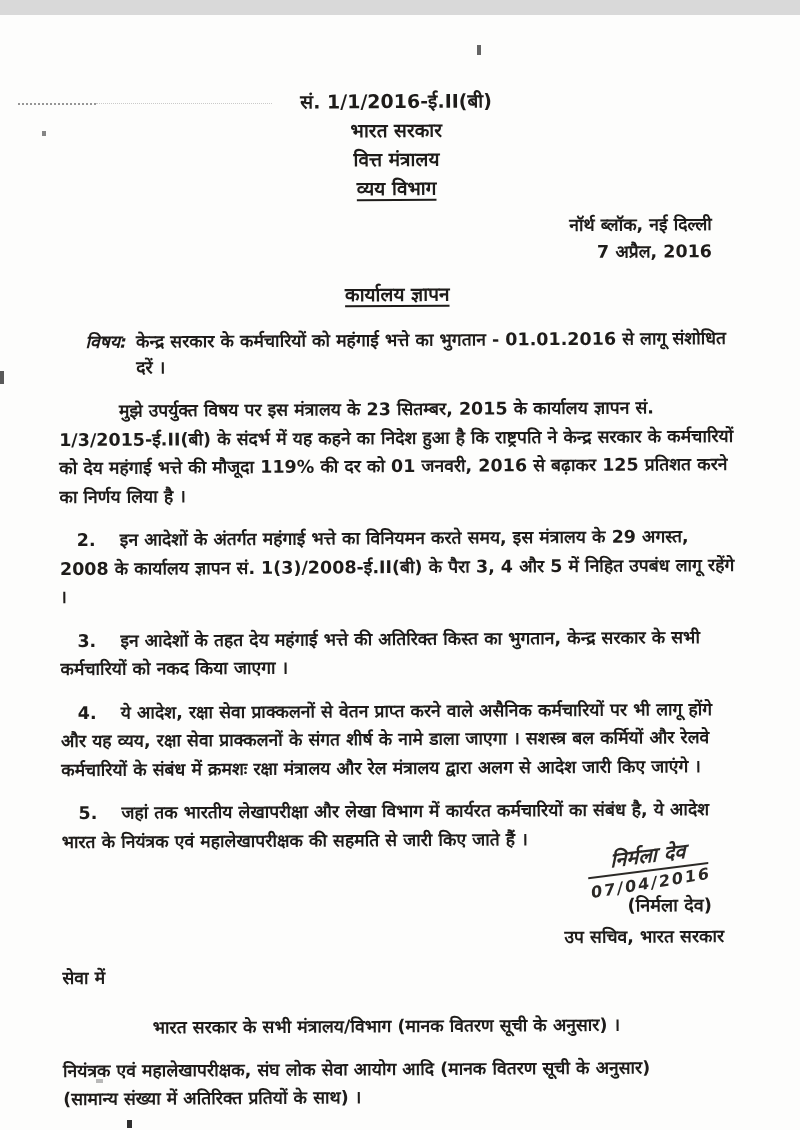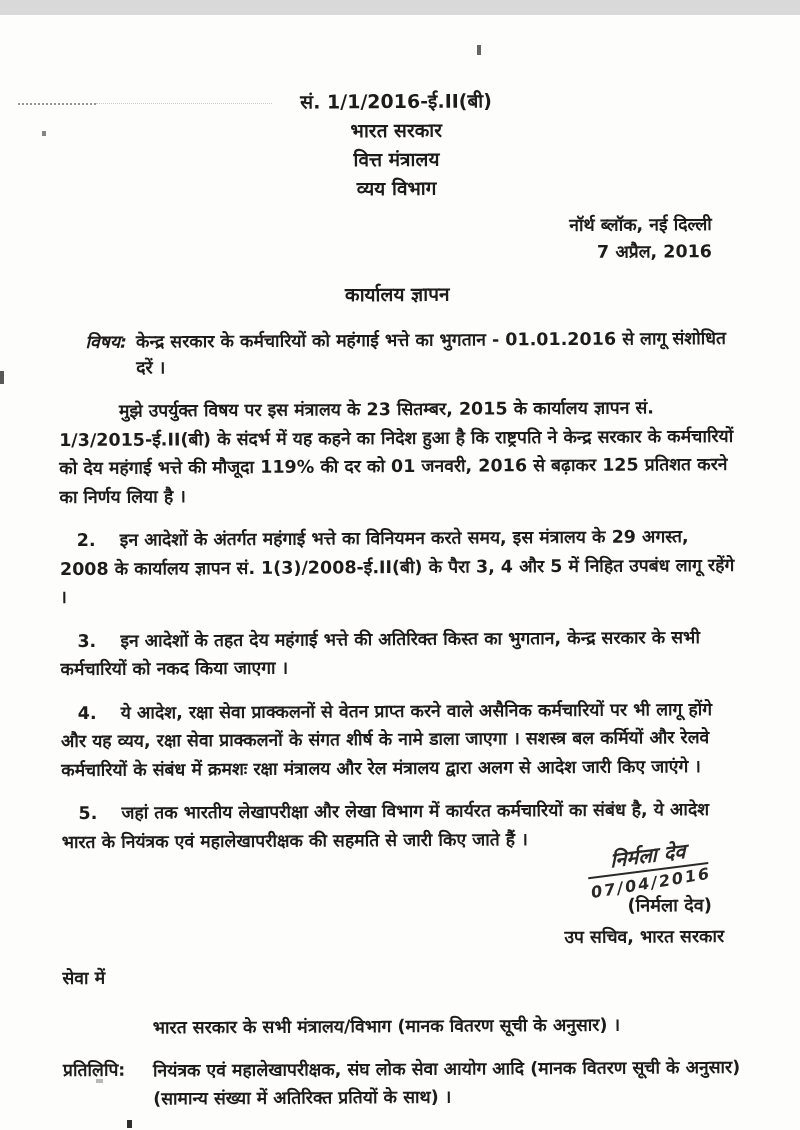--- a/index.html
+++ b/index.html
@@ -7,21 +7,21 @@
     position:relative; width:800px; height:1130px; margin:15px auto;
     background:#fdfdfc; overflow:hidden; box-sizing:border-box;
     font-family:"DejaVu Sans", sans-serif; color:#1e1c1a;
   }
   .content {
     position:absolute; top:0; left:0; right:0; bottom:0;
     padding:72px 62px 0 60px; box-sizing:border-box;
     transform:rotate(-0.35deg);
   }
   .doc-header { text-align:center; font-weight:bold; font-size:19px; line-height:29px; }
-  .u { text-underline-offset:4px; text-decoration-thickness:1.5px; }
+  .u { text-decoration:underline; text-underline-offset:4px; text-decoration-thickness:1.5px; }
   .place-date { text-align:right; font-weight:bold; font-size:17.5px; line-height:27px; margin-top:10px; padding-right:24px; }
   .title-line { text-align:center; font-size:19px; font-weight:bold; margin:14px 0 0 0; }
   .subject { display:flex; gap:9px; margin:20px 0 0 27px; font-weight:bold; font-size:17.5px; line-height:26px; }
   .subject-label { flex:none;font-style:italic; }
   .paras { margin-top:16px; font-size:17.5px; line-height:28.5px; font-weight:600; }
   .para { margin:0 0 15px 0; text-align:left; }
   .pnum { display:inline-block; width:60px; padding-left:17px; box-sizing:border-box; }
   .sig { text-align:right; margin-top:-10px; padding-right:16px; }
   .handwriting { display:inline-block; text-align:center; transform:rotate(-7deg); margin:-16px 14px 0 0; color:#2b2926; }
   .hw-name { font-style:italic; font-size:20px; font-weight:600; border-bottom:2px solid #2b2926; padding:0 5px 1px 5px; transform:skewX(-6deg); }
@@ -94,21 +94,20 @@
         <div class="hw-date">07/04/2016</div>
       </div>
       <div class="sig-name">(निर्मला देव)</div>
       <div class="sig-desig">उप सचिव, भारत सरकार</div>
     </div>
 
     <div class="addressee-label">सेवा में</div>
     <div class="addr-line">भारत सरकार के सभी मंत्रालय/विभाग (मानक वितरण सूची के अनुसार) ।</div>
 
     <div class="copy-row">
-      <span class="copy-label">प्रतिलिपि:</span>
       <div class="copy-lines">
         <div>नियंत्रक एवं महालेखापरीक्षक, संघ लोक सेवा आयोग आदि (मानक वितरण सूची के अनुसार)</div>
         <div>(सामान्य संख्या में अतिरिक्त प्रतियों के साथ) ।</div>
       </div>
     </div>
 
   </div>
 </div>
 
 </body></html>

